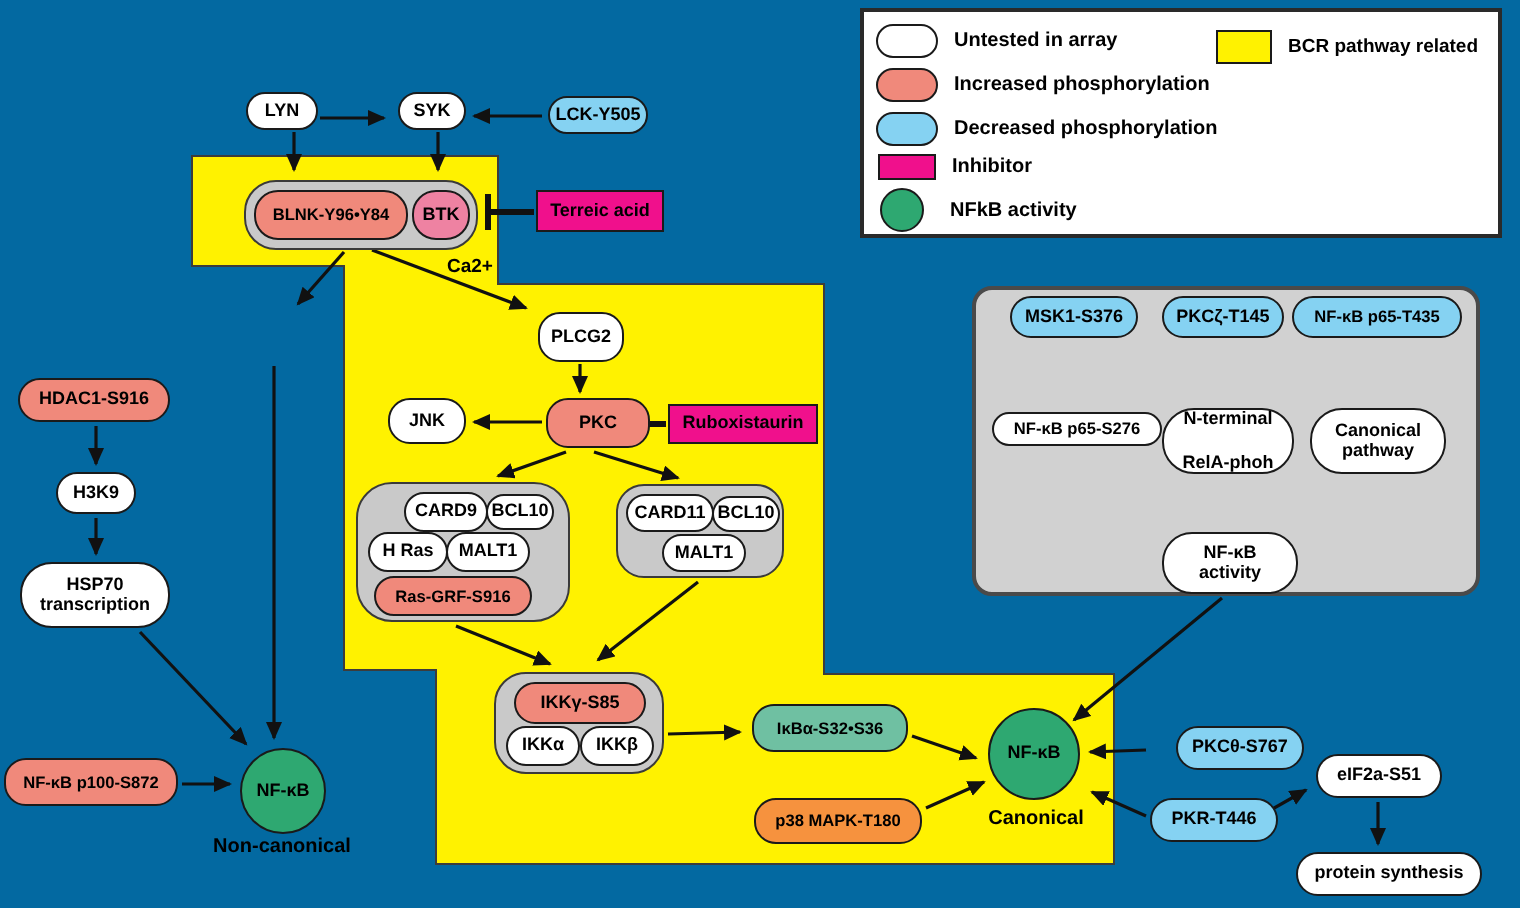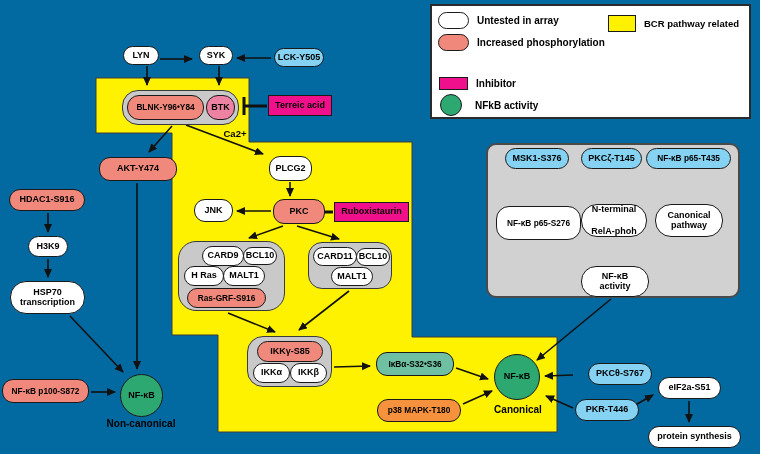--- a/index.html
+++ b/index.html
@@ -87,20 +87,24 @@
 
   <div id="legend">
     <div class="lg-item" style="left:6px;top:6px;">
       <span class="lg-swatch" style="width:31px;height:17px;border-radius:9px;background:#fff;"></span>
       <span class="lg-label">Untested in array</span>
     </div>
     <div class="lg-item" style="left:6px;top:28px;">
       <span class="lg-swatch bg-salmon" style="width:31px;height:17px;border-radius:9px;"></span>
       <span class="lg-label">Increased phosphorylation</span>
     </div>
+    <div class="lg-item" style="left:6px;top:50px;">
+      <span class="lg-swatch bg-blue" style="width:31px;height:17px;border-radius:9px;"></span>
+      <span class="lg-label">Decreased phosphorylation</span>
+    </div>
     <div class="lg-item" style="left:7px;top:71px;">
       <span class="lg-swatch bg-magenta" style="width:29px;height:13px;"></span>
       <span class="lg-label">Inhibitor</span>
     </div>
     <div class="lg-item" style="left:8px;top:88px;">
       <span class="lg-swatch bg-green" style="width:22px;height:22px;border-radius:50%;"></span>
       <span class="lg-label" style="margin-left:13px;">NFkB activity</span>
     </div>
     <div class="lg-item" style="left:176px;top:9px;">
       <span class="lg-swatch" style="width:28px;height:17px;background:#FFF200;"></span>
@@ -124,23 +128,20 @@
     </div>
   <div class="node bg-pink" style="left:206px;top:95px;width:29px;height:25px;border-radius:12px;">
       <span>BTK</span>
     </div>
   <div class="node bg-magenta rectnode" style="left:268px;top:95px;width:64px;height:21px;">
       <span>Terreic acid</span>
     </div>
 
   <div class="caption smallcap" style="left:218px;top:128px;width:34px;">Ca2+</div>
 
-  <div class="node bg-salmon" style="left:99px;top:157px;width:78px;height:24px;">
-      <span>AKT-Y474</span>
-    </div>
   <div class="node bg-salmon" style="left:9px;top:189px;width:76px;height:22px;">
       <span>HDAC1-S916</span>
     </div>
   <div class="node" style="left:28px;top:236px;width:40px;height:21px;">
       <span>H3K9</span>
     </div>
   <div class="node" style="left:10px;top:281px;width:75px;height:33px;border-radius:16px;">
     <span>HSP70</span>
     <span>transcription</span>
   </div>
@@ -232,21 +233,21 @@
   <div class="graybox" style="left:486px;top:143px;width:254px;height:155px;"></div>
   <div class="node bg-blue" style="left:505px;top:148px;width:64px;height:21px;">
       <span>MSK1-S376</span>
     </div>
   <div class="node bg-blue" style="left:581px;top:148px;width:61px;height:21px;">
       <span>PKCζ-T145</span>
     </div>
   <div class="node bg-blue fs8" style="left:646px;top:148px;width:85px;height:21px;">
       <span>NF-κB p65-T435</span>
     </div>
-  <div class="node fs8" style="left:496px;top:206px;width:85px;height:34px;border-radius:13px;">
+  <div class="node fs8" style="left:496px;top:206px;width:85px;height:17px;border-radius:13px;">
       <span>NF-κB p65-S276</span>
     </div>
   <div class="node" style="left:581px;top:204px;width:66px;height:33px;border-radius:16px;gap:12px;">
     <span>N-terminal</span>
     <span>RelA-phoh</span>
   </div>
   <div class="node" style="left:655px;top:204px;width:68px;height:33px;border-radius:16px;">
     <span>Canonical</span>
     <span>pathway</span>
   </div>

